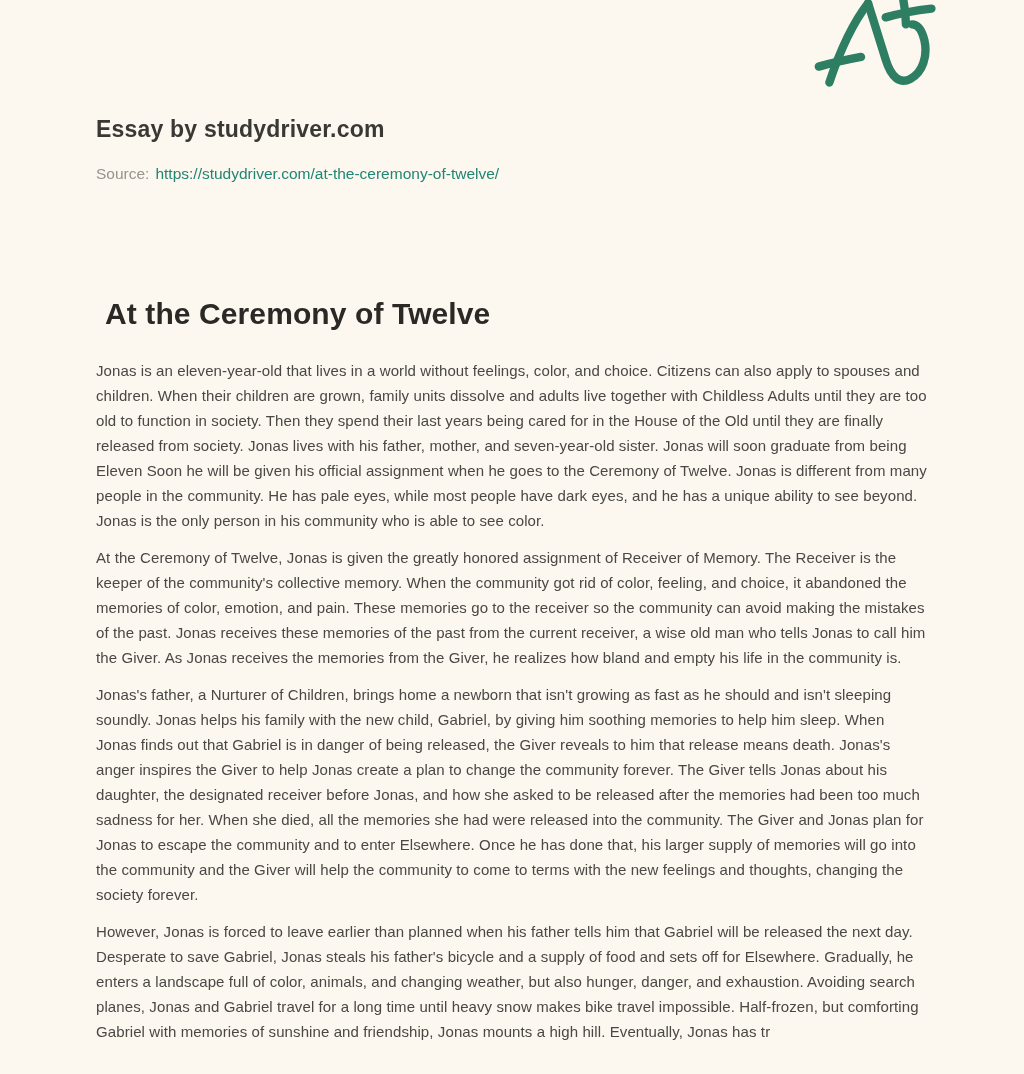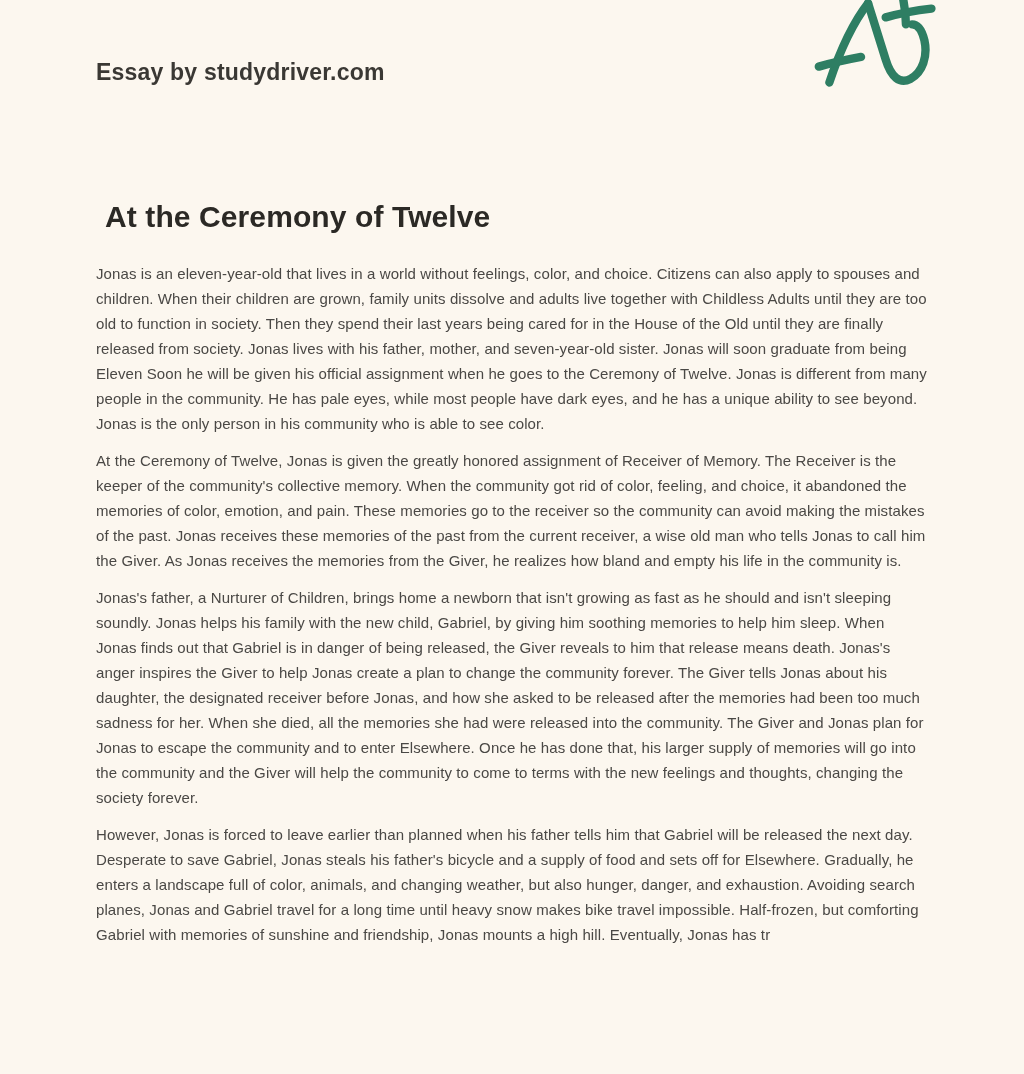--- a/index.html
+++ b/index.html
@@ -16,21 +16,21 @@
   }
   .page {
     position: relative;
     width: 1024px;
     height: 1074px;
     box-sizing: border-box;
     padding: 0 96px;
   }
   header {
     position: relative;
-    padding-top: 59px;
+    padding-top: 116px;
   }
   .byline {
     margin: 0;
     font-size: 23px;
     font-weight: 700;
     color: #3a3834;
     letter-spacing: 0.2px;
   }
   .source-row {
     margin-top: 21px;
@@ -80,20 +80,23 @@
   }
 </style>
 </head>
 <body>
 
 <div class="page">
 
   <header>
     <h1 class="byline">Essay by studydriver.com</h1>
 
+    <div class="source-row">
+      <span class="source-label">Source:</span><a class="source-link" href="#">https://studydriver.com/at-the-ceremony-of-twelve/</a>
+    </div>
 
     <div class="logo">
       <svg viewBox="0 0 150 120" fill="none" xmlns="http://www.w3.org/2000/svg">
 
         <path d="M22 106 C36 64 52 34 66 16" stroke="#2e7e63" stroke-width="9.5" stroke-linecap="round"></path>
 
         <path d="M10 88 C24 84 42 80 58 77" stroke="#2e7e63" stroke-width="9.5" stroke-linecap="round"></path>
 
         <path d="M66 16 L86 80 C92 100 102 108 114 102 C128 95 134 76 130 58 C127 46 122 40 116 40" stroke="#2e7e63" stroke-width="9.5" stroke-linecap="round"></path>
 

